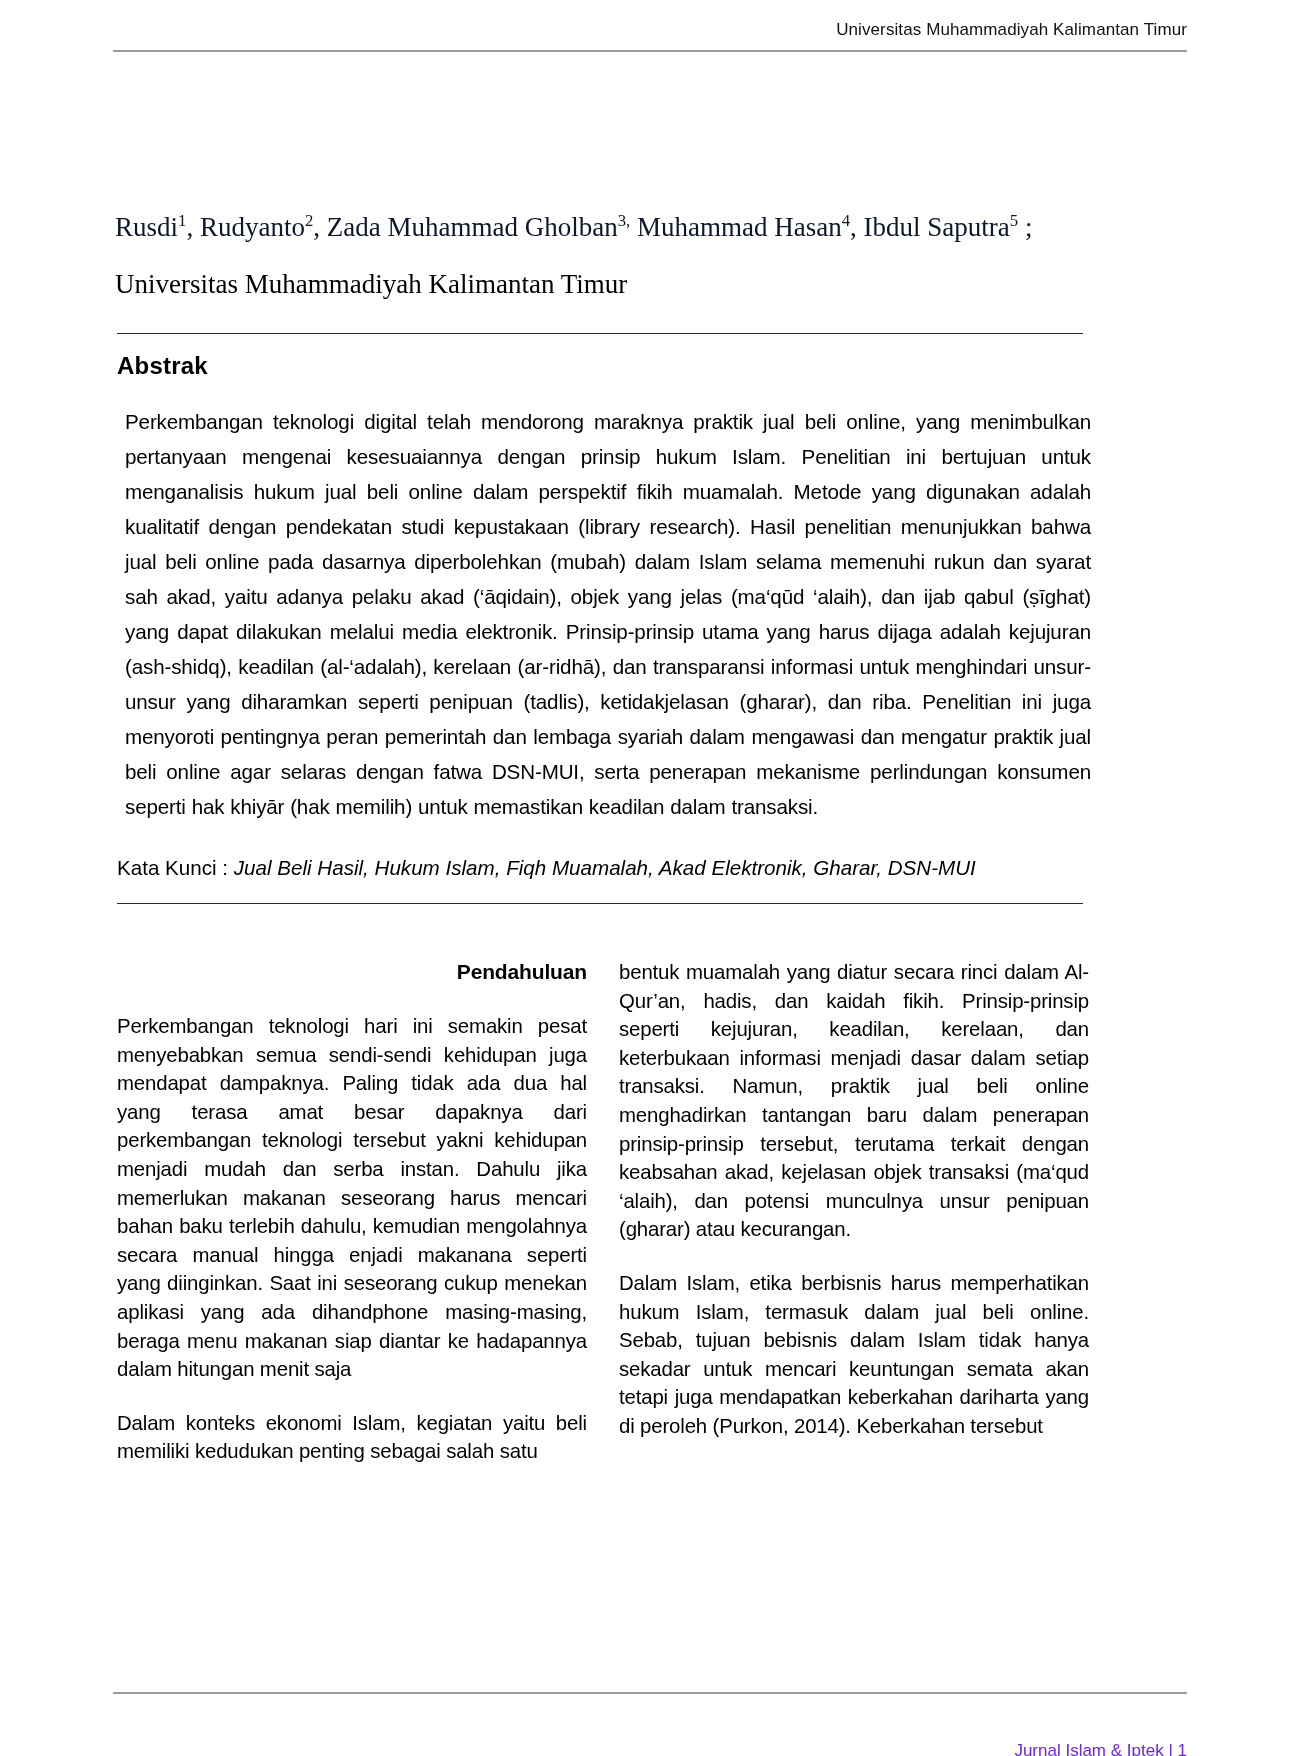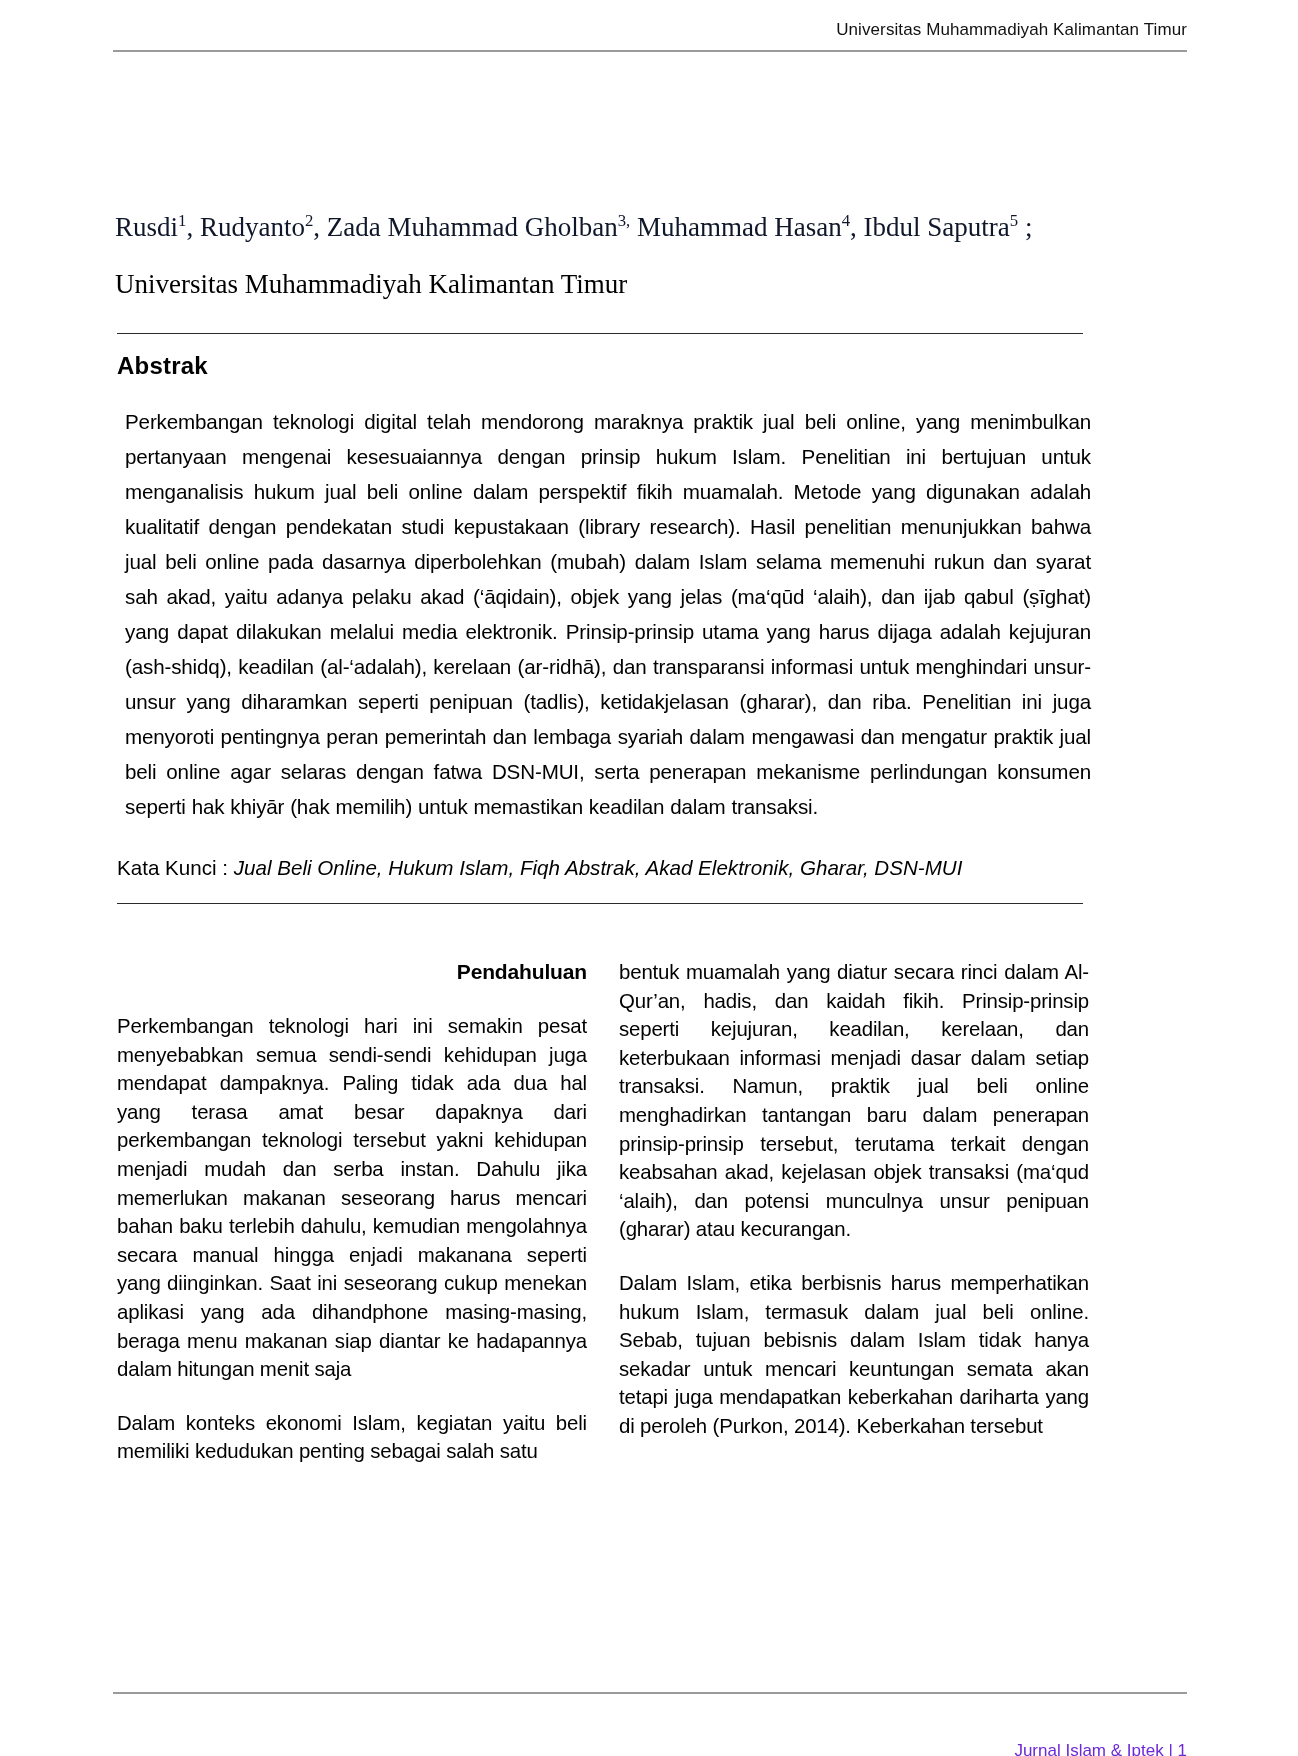--- a/index.html
+++ b/index.html
@@ -207,21 +207,21 @@
 
   <div class="affiliation">Universitas Muhammadiyah Kalimantan Timur</div>
 
   <div class="rule-abs-top"></div>
 
   <div class="abstrak-head">Abstrak</div>
 
   <div class="abstract-body">Perkembangan teknologi digital telah mendorong maraknya praktik jual beli online, yang menimbulkan pertanyaan mengenai kesesuaiannya dengan prinsip hukum Islam. Penelitian ini bertujuan untuk menganalisis hukum jual beli online dalam perspektif fikih muamalah. Metode yang digunakan adalah kualitatif dengan pendekatan studi kepustakaan (library research). Hasil penelitian menunjukkan bahwa jual beli online pada dasarnya diperbolehkan (mubah) dalam Islam selama memenuhi rukun dan syarat sah akad, yaitu adanya pelaku akad (‘āqidain), objek yang jelas (ma‘qūd ‘alaih), dan ijab qabul (ṣīghat) yang dapat dilakukan melalui media elektronik. Prinsip-prinsip utama yang harus dijaga adalah kejujuran (ash-shidq), keadilan (al-‘adalah), kerelaan (ar-ridhā), dan transparansi informasi untuk menghindari unsur-unsur yang diharamkan seperti penipuan (tadlis), ketidakjelasan (gharar), dan riba. Penelitian ini juga menyoroti pentingnya peran pemerintah dan lembaga syariah dalam mengawasi dan mengatur praktik jual beli online agar selaras dengan fatwa DSN-MUI, serta penerapan mekanisme perlindungan konsumen seperti hak khiyār (hak memilih) untuk memastikan keadilan dalam transaksi.</div>
 
   <div class="keywords">
-    <span class="kw-label">Kata Kunci : </span><span class="kw-list">Jual Beli Online, Hukum Islam, Fiqh Abstrak, Akad Elektronik, Gharar, DSN-MUI</span>
+    <span class="kw-label">Kata Kunci : </span><span class="kw-list">Jual Beli Hasil, Hukum Islam, Fiqh Muamalah, Akad Elektronik, Gharar, DSN-MUI</span>
   </div>
 
   <div class="rule-abs-bot"></div>
 
   <div class="cols">
 
     <div class="col col-left">
       <div class="section-head">Pendahuluan</div>
       <p>Perkembangan teknologi hari ini semakin pesat menyebabkan semua sendi-sendi kehidupan juga mendapat dampaknya. Paling tidak ada dua hal yang terasa amat besar dapaknya dari perkembangan teknologi tersebut yakni kehidupan menjadi mudah dan serba instan. Dahulu jika memerlukan makanan seseorang harus mencari bahan baku terlebih dahulu, kemudian mengolahnya secara manual hingga enjadi makanana seperti yang diinginkan. Saat ini seseorang cukup menekan aplikasi yang ada dihandphone masing-masing, beraga menu makanan siap diantar ke hadapannya dalam hitungan menit saja</p>
       <p>Dalam konteks ekonomi Islam, kegiatan yaitu beli memiliki kedudukan penting sebagai salah satu</p>

